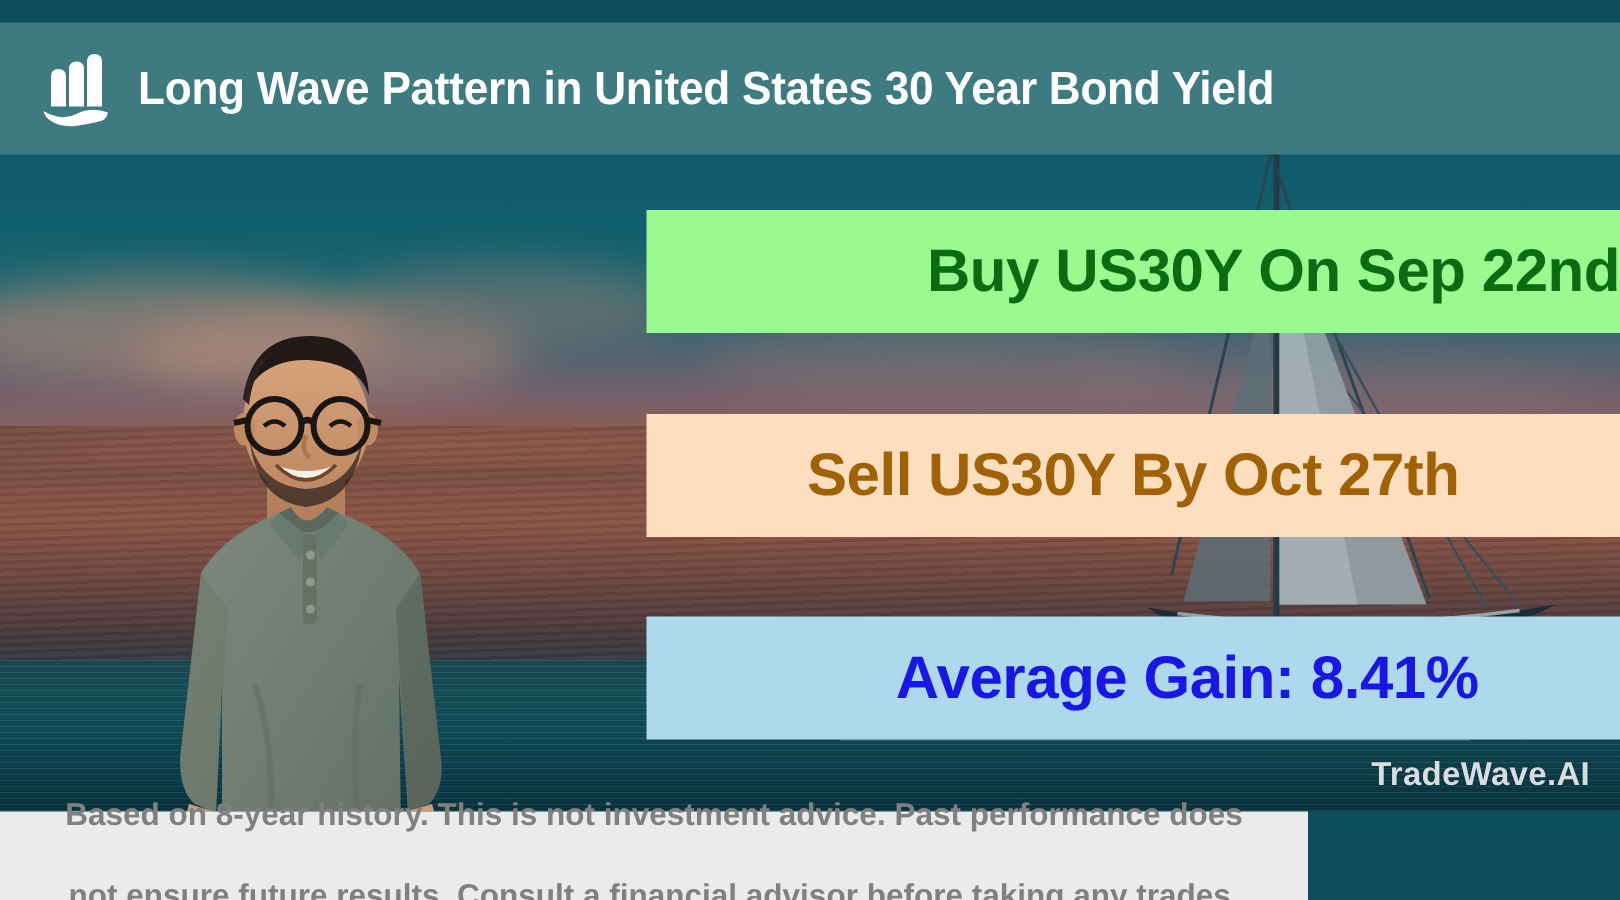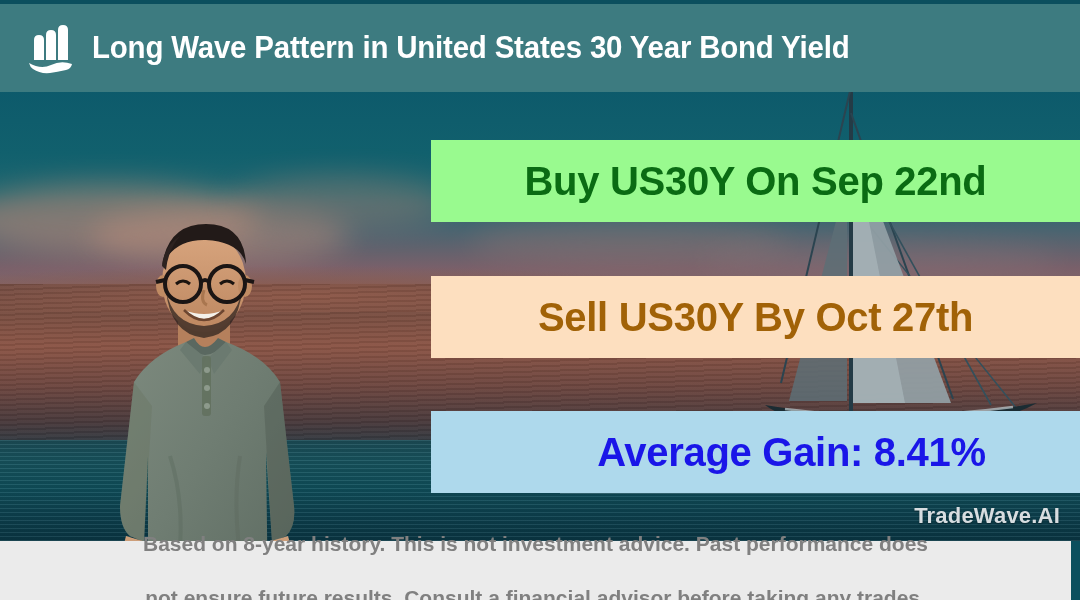--- a/index.html
+++ b/index.html
@@ -16,21 +16,21 @@
     position: relative;
     width: 1080px;
     height: 600px;
     overflow: hidden;
     background: #0b4f5e;
   }
 
   
   .header {
     position: absolute;
-    left: 0; top: 4px;
+    left: 0; top: 15px;
     width: 1080px;
     height: 88px;
     background: #3d7b80;
     display: flex;
     align-items: center;
     z-index: 40;
   }
   .logo {
     position: relative;
     width: 56px;
@@ -212,21 +212,21 @@
     color: #d7dde0;
     letter-spacing: 0.2px;
     text-shadow: 0 1px 2px rgba(0,0,0,0.35);
     font-family: Liberation Sans, sans-serif;
   }
 
   
   .footer {
     position: absolute;
     left: 0; top: 541px;
-    width: 1071px;
+    width: 872px;
     height: 59px;
     background: #ebebeb;
     z-index: 40;
     display: flex;
     flex-direction: column;
     align-items: center;
     justify-content: center;
     gap: 27px;
   }
   .footer-line {
@@ -362,21 +362,21 @@
         <path d="M130 78 Q137 72 144 78" stroke="#1b1410" stroke-width="3" fill="none"></path>
 
         <path d="M114 84 Q110 96 117 99" stroke="#a9764f" stroke-width="3" fill="none"></path>
 
         <path d="M94 104 Q114 122 134 104 Q114 112 94 104 Z" fill="#f4f1ea"></path>
         <path d="M94 104 Q114 124 134 104" stroke="#6d4630" stroke-width="2.5" fill="none"></path>
       </svg>
     </div>
   </div>
 
-  <div class="callout callout-1" style="background:#99fa8f;color:#0a6b13;">
+  <div class="callout callout-1" style="background:#99fa8f;color:#0a6b13;justify-content:flex-end;">
     <span>Buy US30Y On Sep 22nd</span>
   </div>
 
   <div class="callout callout-2" style="background:#fddfbf;color:#a16207;">
     <span>Sell US30Y By Oct 27th</span>
   </div>
 
   <div class="callout callout-3" style="background:#aed9ec;color:#1a16e8;">
     <span>Average Gain: 8.41%</span>
   </div>

